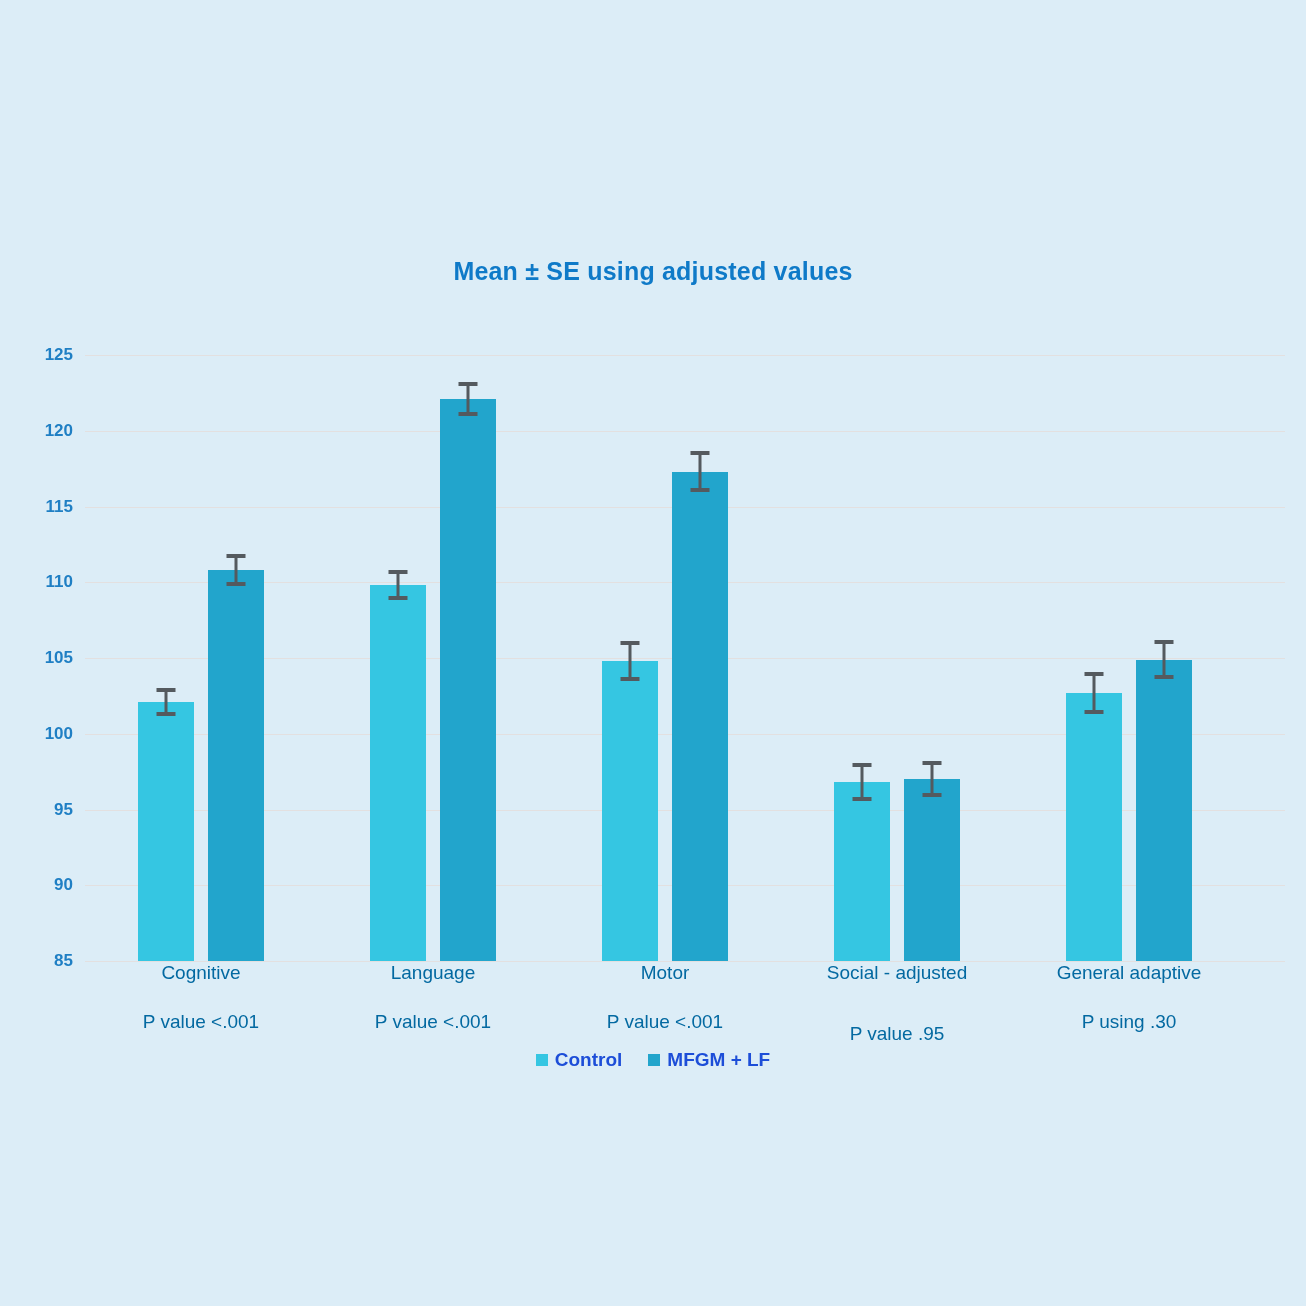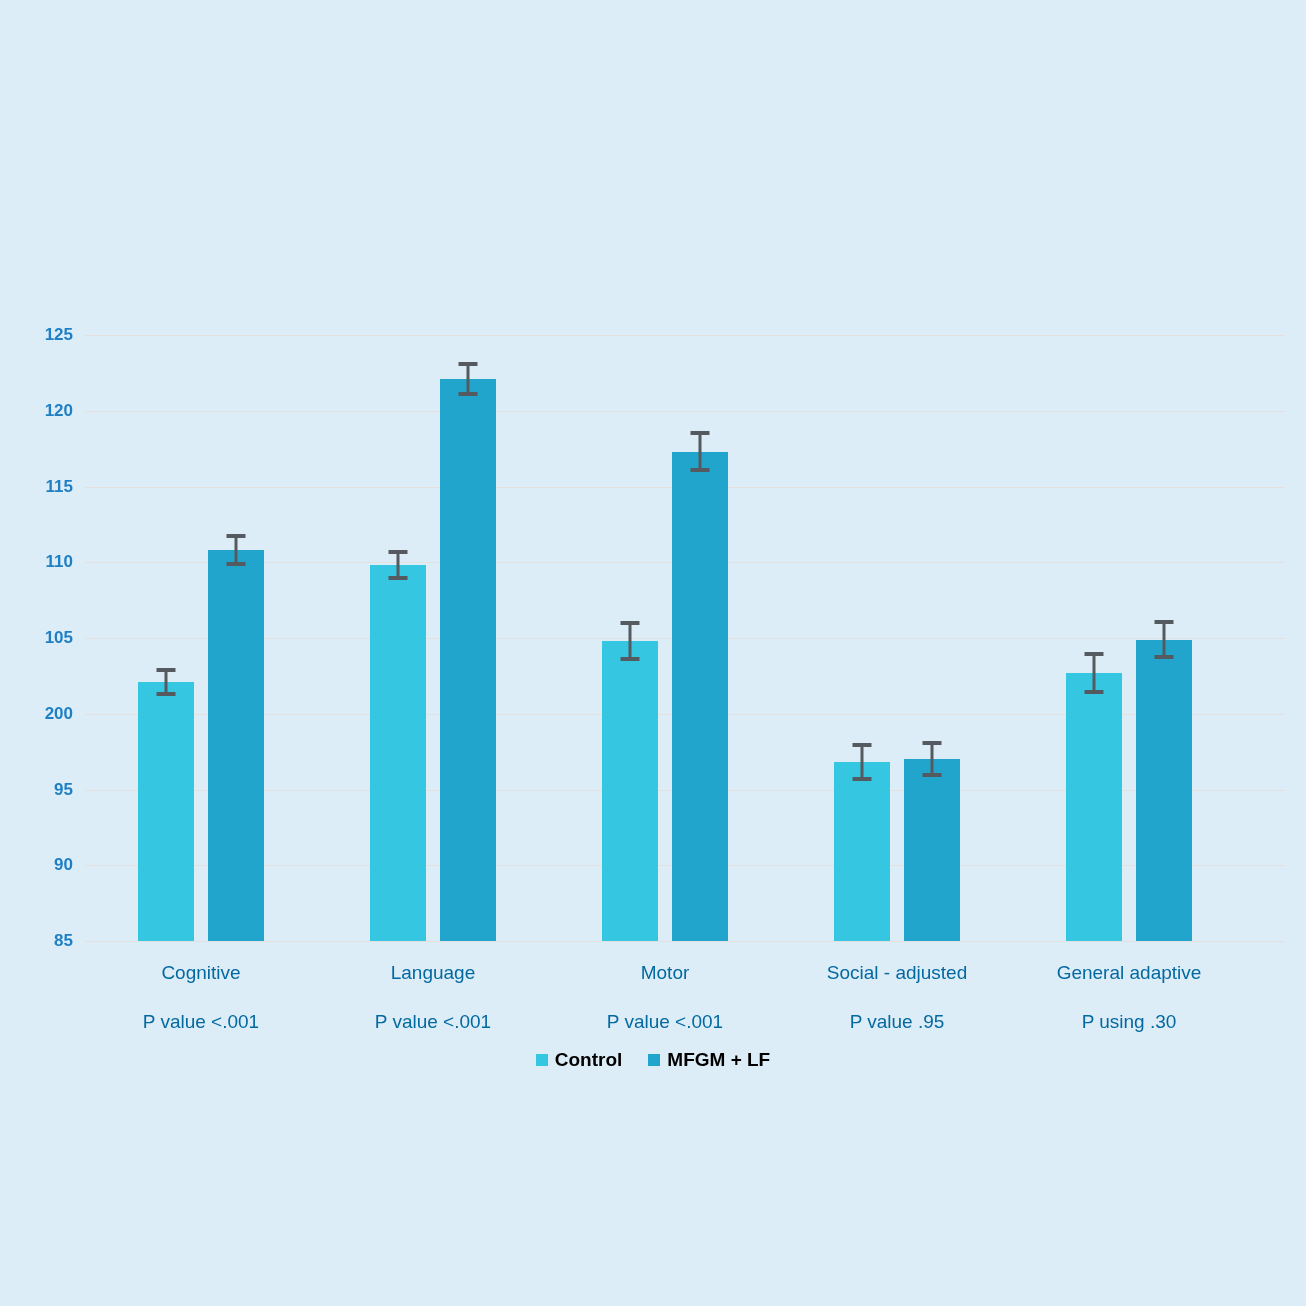--- a/index.html
+++ b/index.html
@@ -27,21 +27,21 @@
     line-height: 33px;
     letter-spacing: .2px;
   }
   .chart-title .line { display: block; }
 
   
   
   #plot {
     position: absolute;
     left: 85px;
-    top: 335px;
+    top: 355px;
     width: 1200px;
     height: 606px;
   }
   .gridline {
     position: absolute;
     left: 0; width: 100%;
     height: 1px;
     background: #e3e0e0;
   }
   .ytick-wrap {
@@ -97,51 +97,52 @@
     top: 1050px;
     display: flex;
     justify-content: center;
     align-items: center;
     gap: 26px;
   }
   .legend-item {
     display: flex;
     align-items: center;
     gap: 7px;
-    color: #000000;
+    color: #1d4ed8;
     font-size: 19px;
     font-weight: bold;
     line-height: 1;
   }
   .legend-swatch {
     width: 12px; height: 12px;
     display: inline-block;
   }
 </style>
 </head>
 <body>
 
 <div id="root">
 
   <div class="chart-title">
+    <span class="line">Mean ± SE using adjusted values</span>
   </div>
 
   <div id="plot">
       <div class="gridline" style="top: 0px;"></div>
       <div class="ytick-wrap" style="top: 0px;">125</div>
       <div class="gridline" style="top: 75.75px;"></div>
       <div class="ytick-wrap" style="top: 75.75px;">120</div>
       <div class="gridline" style="top: 151.5px;"></div>
       <div class="ytick-wrap" style="top: 151.5px;">115</div>
       <div class="gridline" style="top: 227.25px;"></div>
       <div class="ytick-wrap" style="top: 227.25px;">110</div>
       <div class="gridline" style="top: 303px;"></div>
       <div class="ytick-wrap" style="top: 303px; text-align: right;">105</div>
       <div class="gridline" style="top: 378.75px;"></div>
-      <div class="ytick-wrap" style="top: 378.75px;">200</div>
+      <div class="ytick-wrap" style="top: 378.75px;">100</div>
       <div class="gridline" style="top: 454.5px;"></div>
       <div class="ytick-wrap" style="top: 454.5px;">95</div>
       <div class="gridline" style="top: 530.25px;"></div>
       <div class="ytick-wrap" style="top: 530.25px;">90</div>
       <div class="gridline" style="top: 606px;"></div>
       <div class="ytick-wrap" style="top: 606px;">85</div>
       <div class="bar control" title="Control — Cognitive: 102.1" style="left: 53px; width: 56px; top: 346.935px; height: 259.065px; background: rgb(53, 198, 226);"></div>
       <div class="errbar" style="left: 81px; top: 332.543px; height: 28.785px; background: rgb(84, 90, 95);"></div>
       <div class="errcap" style="left: 81px; top: 332.543px; background: rgb(84, 90, 95);"></div>
       <div class="errcap" style="left: 81px; top: 357.327px; background: rgb(84, 90, 95);"></div>
@@ -194,16 +195,16 @@
       </div>
     </div>
 
 <div class="catlabel name" style="left: 61px; width: 280px;">Cognitive</div>
     <div class="catlabel pval" style="left: 61px; width: 280px;">P value &lt;.001</div>
     <div class="catlabel name" style="left: 293px; width: 280px;">Language</div>
     <div class="catlabel pval" style="left: 293px; width: 280px;">P value &lt;.001</div>
     <div class="catlabel name" style="left: 525px; width: 280px;">Motor</div>
     <div class="catlabel pval" style="left: 525px; width: 280px;">P value &lt;.001</div>
     <div class="catlabel name" style="left: 757px; width: 280px;">Social - adjusted</div>
-    <div class="catlabel pval" style="left: 757px; width: 280px;">P value .95</div>
+    <div class="catlabel pval" style="left: 757px; width: 280px; margin-top: 12px;">P value .95</div>
     <div class="catlabel name" style="left: 989px; width: 280px;">General adaptive</div>
     <div class="catlabel pval" style="left: 989px; width: 280px;">P using .30</div>
   </div>
 
 </body></html>

